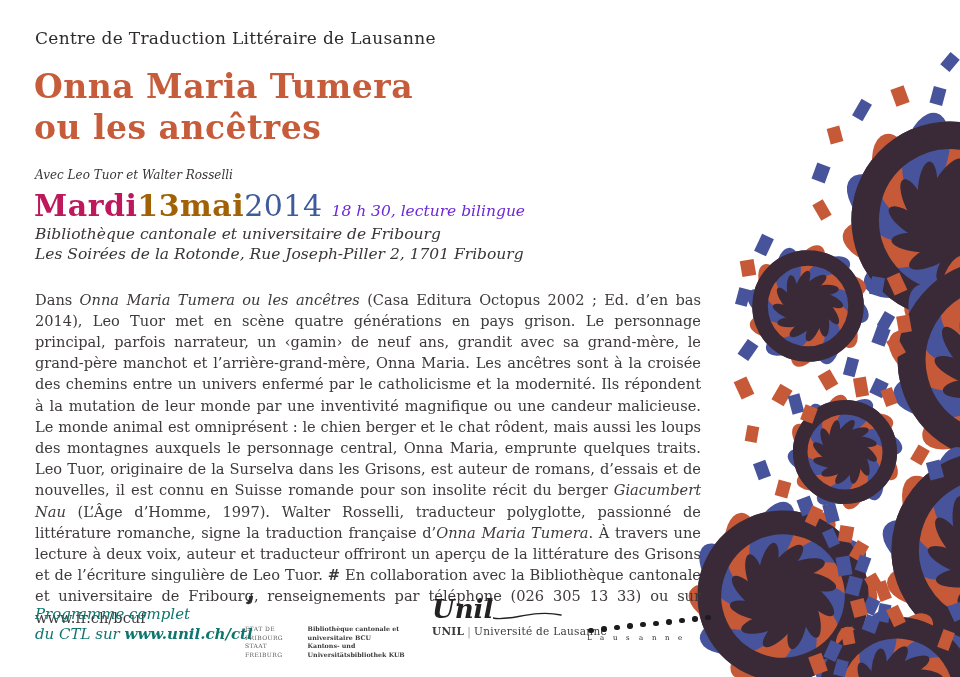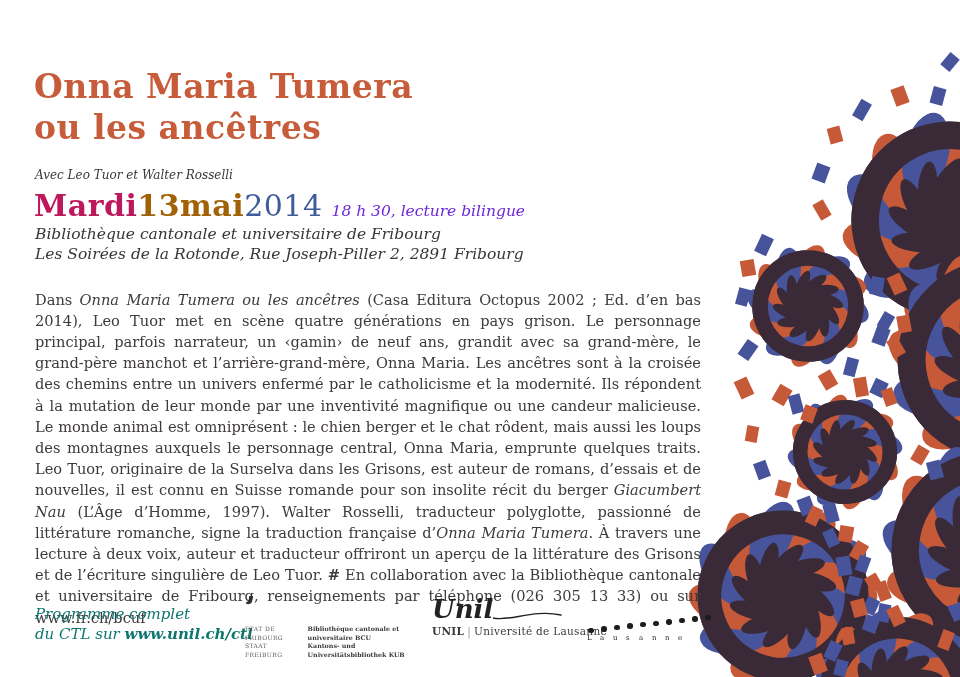--- a/index.html
+++ b/index.html
@@ -640,35 +640,36 @@
         <rect x="-6" y="-8.5" width="12" height="17" fill="#c65a38" transform="translate(848 636) rotate(-10)"></rect>
         <rect x="-6.5" y="-9" width="13" height="18" fill="#47549b" transform="translate(833 651) rotate(25)"></rect>
         <rect x="-7" y="-9.5" width="14" height="19" fill="#c65a38" transform="translate(818 664) rotate(-20)"></rect>
         <rect x="-6" y="-8" width="12" height="16" fill="#47549b" transform="translate(841 668) rotate(15)"></rect>
         <rect x="-6.5" y="-8.5" width="13" height="17" fill="#c65a38" transform="translate(920 455) rotate(30)"></rect>
         <rect x="-7" y="-9" width="14" height="18" fill="#47549b" transform="translate(935 470) rotate(-15)"></rect>
         <rect x="-6" y="-9.5" width="12" height="19" fill="#c65a38" transform="translate(946 640) rotate(20)"></rect>
         <rect x="-6.5" y="-8" width="13" height="16" fill="#47549b" transform="translate(957 612) rotate(-25)"></rect>
       </svg></div>
 
+  <div class="abs org-line">Centre de Traduction Littéraire de Lausanne</div>
 
   <div class="abs title" id="title" style="color: rgb(199, 92, 58);">
     <div>Onna Maria Tumera</div>
     <div>ou les ancêtres</div>
   </div>
 
   <div class="abs avec">Avec Leo Tuor et Walter Rosselli</div>
 
   <div class="abs dateline">
     <span class="date-big"><span class="date-day" id="date-day" style="color: #be185d;">Mardi</span><span class="date-mid" id="date-mid" style="color: #a16207;">13mai</span><span class="date-year" id="date-year" style="color: rgb(62, 91, 156);">2014</span></span><span class="time-note">18 h 30, lecture bilingue</span>
   </div>
 
   <div class="abs venue">Bibliothèque cantonale et universitaire de Fribourg</div>
 
-  <div class="abs address">Les Soirées de la Rotonde, Rue Joseph-Piller 2, 2891 Fribourg</div>
+  <div class="abs address">Les Soirées de la Rotonde, Rue Joseph-Piller 2, 1701 Fribourg</div>
 
   <p class="abs body-text" id="body-text"><span>Dans </span><i>Onna Maria Tumera ou les ancêtres</i><span> (Casa Editura Octopus 2002 ; Ed. d’en bas 2014), Leo Tuor met en scène quatre générations en pays grison. Le personnage principal, parfois narrateur, un ‹gamin› de neuf ans, grandit avec sa grand-mère, le grand-père manchot et l’arrière-grand-mère, Onna Maria. Les ancêtres sont à la croisée des chemins entre un univers enfermé par le catholicisme et la modernité. Ils répondent à la mutation de leur monde par une inventivité magnifique ou une candeur malicieuse. Le monde animal est omniprésent : le chien berger et le chat rôdent, mais aussi les loups des montagnes auxquels le personnage central, Onna Maria, emprunte quelques traits. Leo Tuor, originaire de la Surselva dans les Grisons, est auteur de romans, d’essais et de nouvelles, il est connu en Suisse romande pour son insolite récit du berger </span><i>Giacumbert Nau</i><span> (L’Âge d’Homme, 1997). Walter Rosselli, traducteur polyglotte, passionné de littérature romanche, signe la traduction française d’</span><i>Onna Maria Tumera</i><span>. À travers une lecture à deux voix, auteur et traducteur offriront un aperçu de la littérature des Grisons et de l’écriture singulière de Leo Tuor. </span><b>#</b><span> En collaboration avec la Bibliothèque cantonale et universitaire de Fribourg, renseignements par téléphone (026 305 13 33) ou sur </span><span>www.fr.ch/bcuf</span></p>
 
   <div class="abs program">
     <div>Programme complet</div>
     <div><span>du CTL sur </span><b>www.unil.ch/ctl</b></div>
   </div>
 
   <div class="abs frib">
     <div class="frib-mark">’</div>

